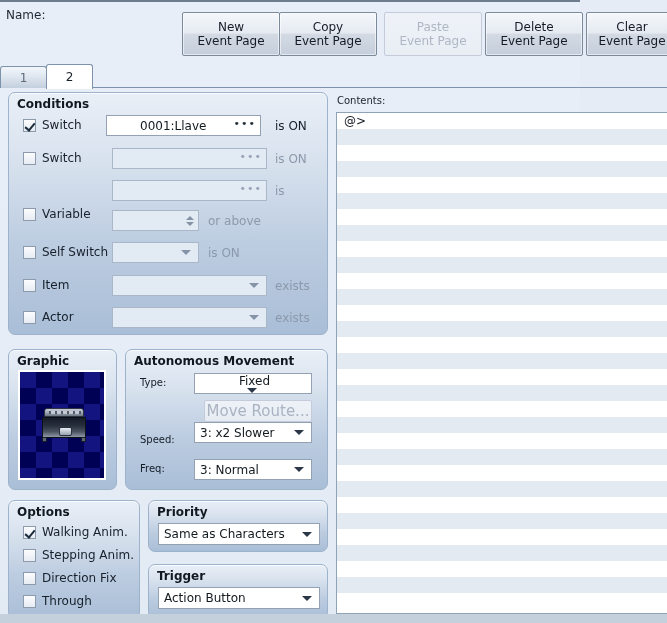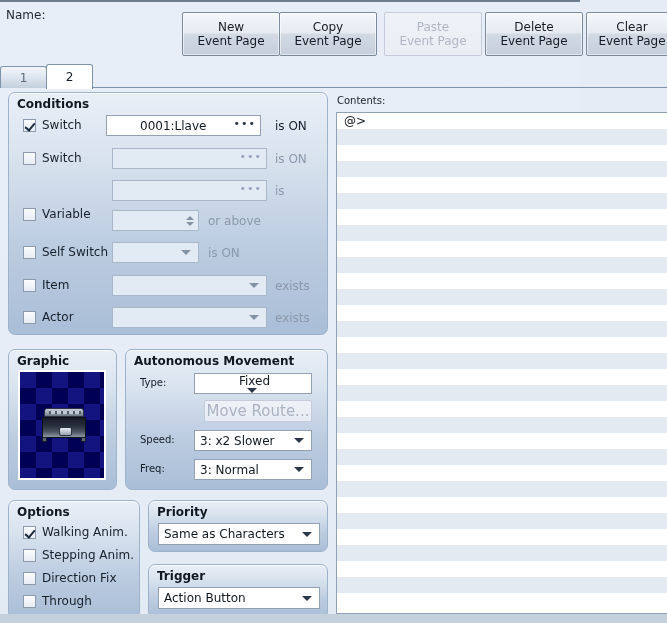--- a/index.html
+++ b/index.html
@@ -440,21 +440,21 @@
     <div class="combo" style="left:68px; top:23px; width:118px; height:21px;flex-direction:column;">
       <span class="val">Fixed</span>
       <span class="arrow"></span>
     </div>
 
     <div class="gbtn" style="left:78px; top:50px; width:108px; height:22px;">
       <span>Move Route...</span>
     </div>
 
     <div class="fieldlabel" style="left:14px; top:84px;">Speed:</div>
-    <div class="combo" style="left:68px; top:80px; width:118px; height:21px;">
+    <div class="combo" style="left:68px; top:72px; width:118px; height:21px;">
       <span class="val">3: x2 Slower</span>
       <span class="arrow"></span>
     </div>
 
     <div class="fieldlabel" style="left:14px; top:113px;">Freq:</div>
     <div class="combo" style="left:68px; top:109px; width:118px; height:21px;">
       <span class="val">3: Normal</span>
       <span class="arrow"></span>
     </div>
   </div>

